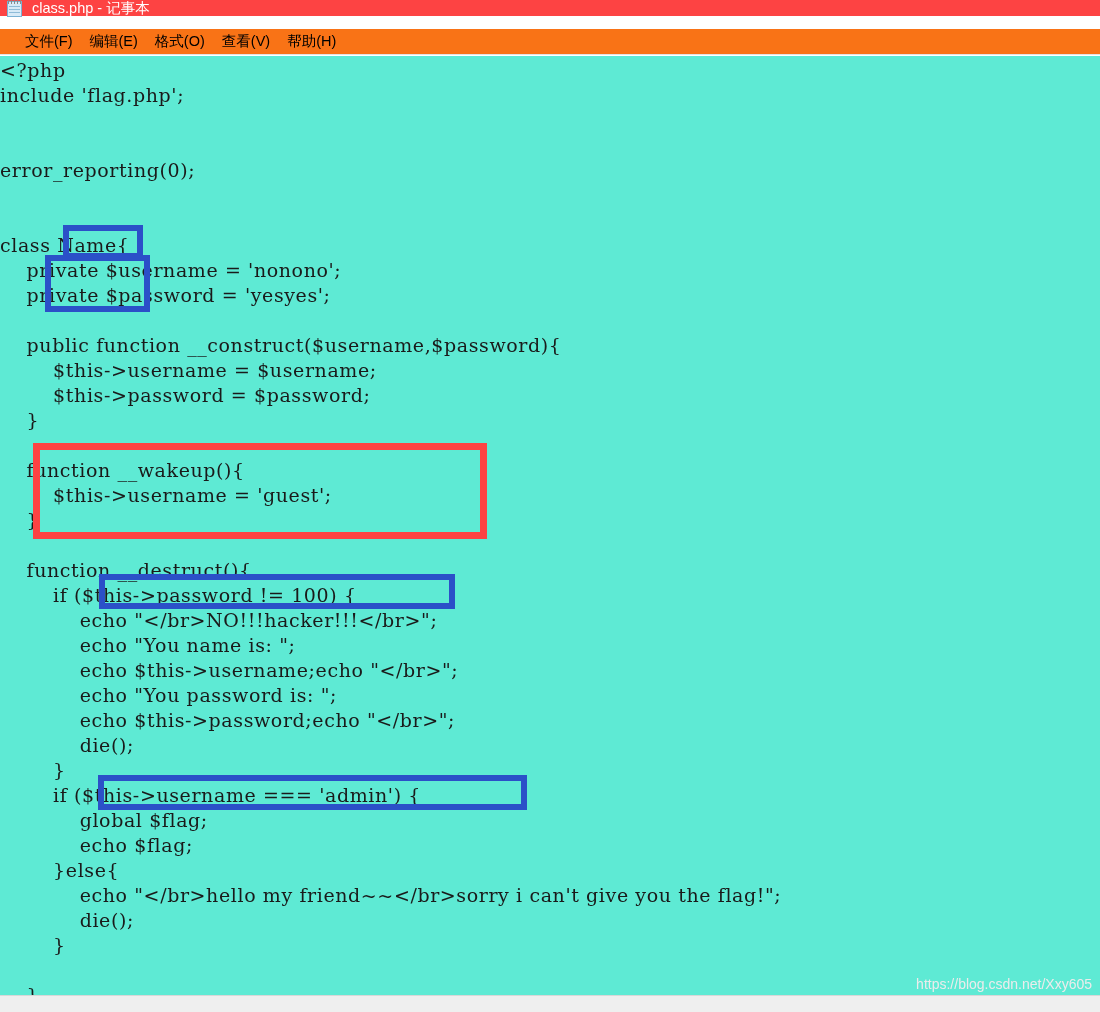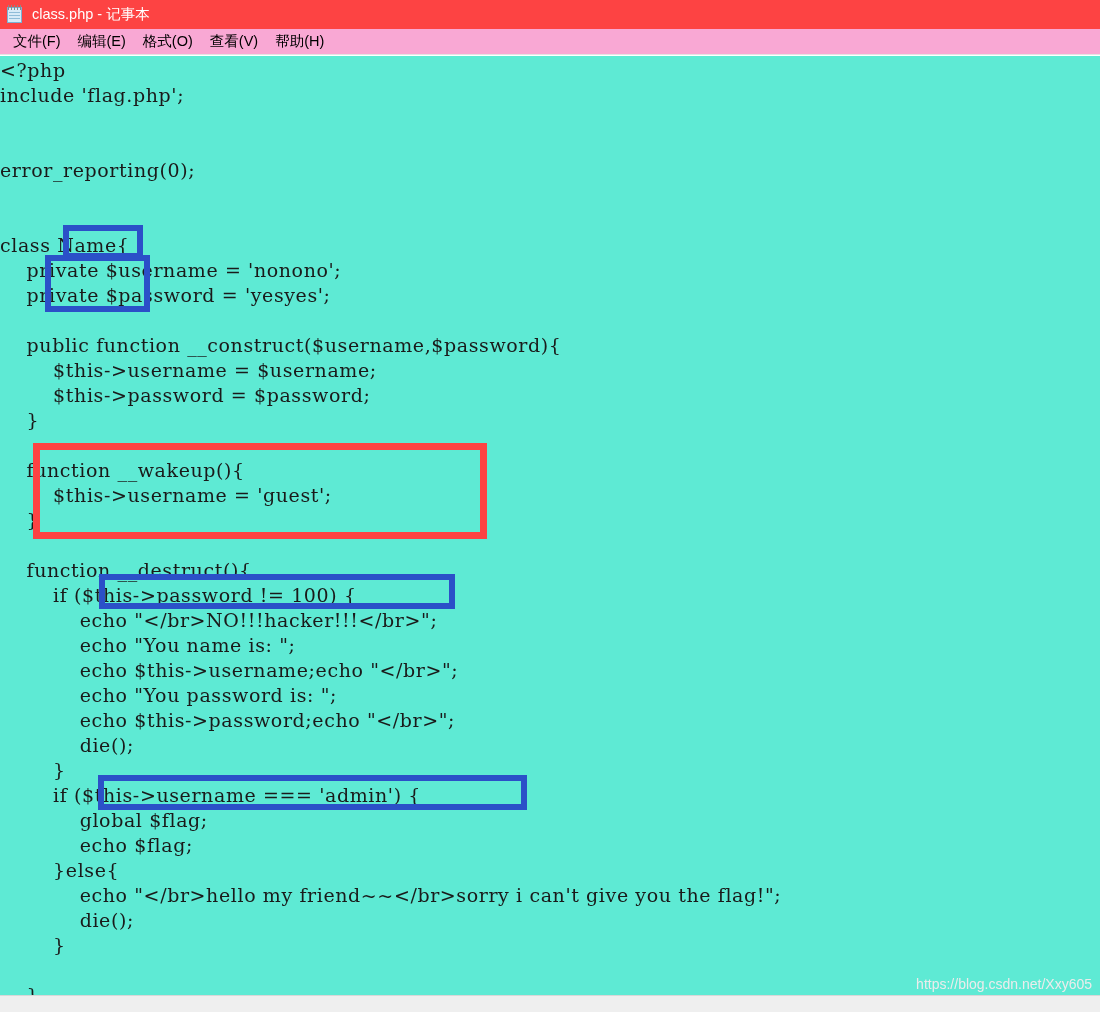--- a/index.html
+++ b/index.html
@@ -13,21 +13,21 @@
     position: relative;
     overflow: hidden;
     font-family: "Liberation Sans", sans-serif;
   }
 
   
   #titlebar {
     position: absolute;
     left: 0; top: 0;
     width: 1100px;
-    height: 29px;
+    height: 16px;
     background: #fd4343;
     display: flex;
     align-items: center;
     box-sizing: border-box;
     padding-left: 6px;
   }
   #notepad-icon {
     width: 18px;
     height: 19px;
     position: relative;
@@ -70,26 +70,26 @@
     font-family: "Liberation Sans", sans-serif;
     white-space: nowrap;
   }
 
   
   #menubar {
     position: absolute;
     left: 0; top: 29px;
     width: 1100px;
     height: 26px;
-    background: #f9a8d4;
+    background: #f97316;
     border-bottom: 1px solid #e3e3e3;
     box-sizing: border-box;
     display: flex;
     align-items: center;
-    padding-left: 13px;
+    padding-left: 25px;
   }
   .menu-item {
     font-size: 14.5px;
     color: #000000;
     margin-right: 17px;
     white-space: nowrap;
     font-family: "Liberation Sans", sans-serif;
   }
 
   

